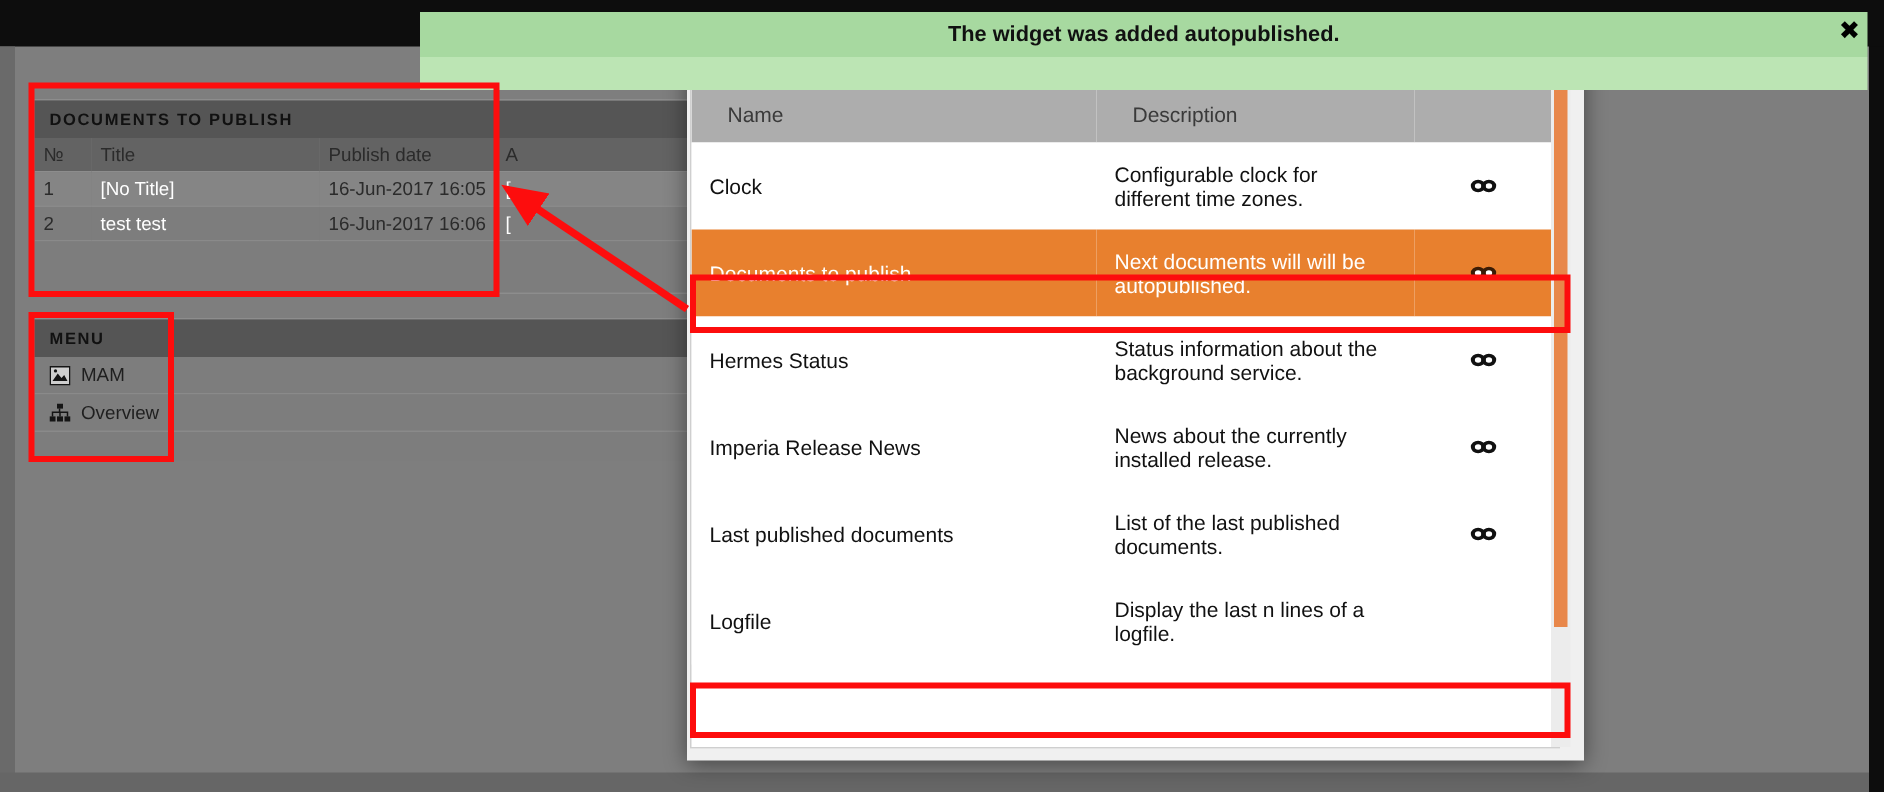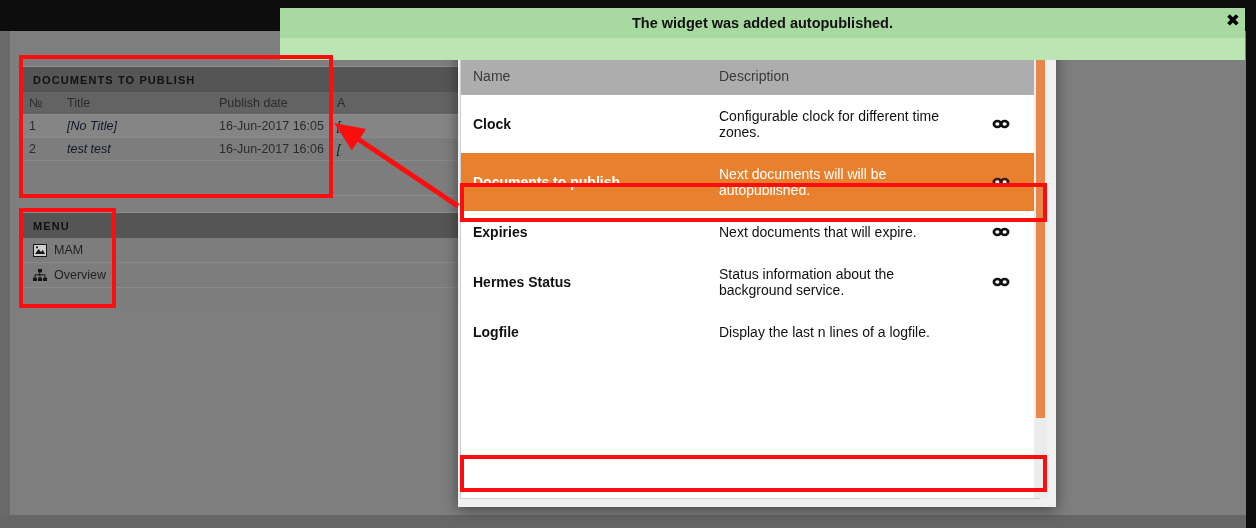--- a/index.html
+++ b/index.html
@@ -24,21 +24,21 @@
   .w-table{width:100%;border-collapse:collapse;font-size:12.5px;color:#2b2b2b;}
   .w-table th{
     background:#636363;color:#2b2b2b;font-weight:normal;text-align:left;
     padding:4px 6px;font-size:12.5px;border-bottom:1px solid #8d8d8d;
   }
   .w-table td{padding:4px 6px;font-size:12.5px;border-bottom:1px solid #8a8a8a;}
   .w-table tr.r1 td{background:#858585;}
   .w-table tr.r2 td{background:#7d7d7d;}
   .w-col-n{width:26px;color:#2b2b2b;}
   .w-col-title{width:140px;}
-  .doc-link{color:#0f172a;text-decoration:none;font-style:italic;}
+  .doc-link{color:#ffffff;text-decoration:none;}
   .w-foot{height:19px;background:#7d7d7d;}
 
   .menu-list{list-style:none;margin:0;padding:0;}
   .menu-list li{
     display:flex;align-items:center;gap:7px;
     padding:5px 10px;font-size:12.5px;color:#1f1f1f;
     border-bottom:1px solid #8a8a8a;background:#7d7d7d;
   }
   .mini-icon{width:14px;height:13px;display:inline-block;flex:0 0 auto;}
 
@@ -58,27 +58,27 @@
   #dialog-title .ttl{flex:1;}
   .titlebtn{width:22px;height:22px;display:flex;align-items:center;justify-content:center;
     color:#b5b5b5;font-size:15px;cursor:pointer;}
   #dialog-body{
     position:absolute;left:2px;top:34px;width:580px;height:443px;
     background:#fff;border:1px solid #cfcfcf;box-sizing:border-box;overflow:hidden;
   }
   table.wlist{width:100%;border-collapse:collapse;table-layout:fixed;}
   table.wlist th{
     background:#adadad;color:#3a3a3a;font-weight:normal;text-align:left;
-    font-size:14px;padding:11px 12px;
+    font-size:14px;padding:11px 24px;
   }
   table.wlist th.c-name{width:222px;}
   table.wlist th.c-desc{width:auto;}
   table.wlist th.c-act{width:48px;}
   table.wlist td{
-    font-size:14px;font-weight:bold;color:#111;padding:13px 12px;
+    font-size:14px;font-weight:normal;color:#111;padding:13px 12px;
     vertical-align:middle;background:#fff;
   }
   table.wlist td.c-desc{font-weight:normal;}
   table.wlist td.c-act{text-align:center;padding-right:16px;}
   tr.selected td{background:#e8802e;color:#fff;}
   tr.selected td.c-act{color:#3a1c06;}
 
   .link-icon{display:inline-block;width:18px;height:10px;}
 
   
@@ -232,33 +232,44 @@
             <td class="c-desc">Next documents will will be autopublished.</td>
             <td class="c-act"><span class="link-icon"><svg viewBox="0 0 20 11" width="18" height="10">
                   <ellipse cx="6" cy="5.5" rx="5.4" ry="4.6" fill="currentColor"></ellipse>
                   <ellipse cx="14" cy="5.5" rx="5.4" ry="4.6" fill="currentColor"></ellipse>
                   <ellipse cx="6" cy="5.5" rx="2.4" ry="2" fill="#fff"></ellipse>
                   <ellipse cx="14" cy="5.5" rx="2.4" ry="2" fill="#fff"></ellipse>
                   <rect x="8.4" y="3.6" width="3.2" height="3.8" fill="currentColor"></rect>
                 </svg></span></td>
           </tr>
           <tr>
-            <td class="c-name">Expiries</td>
-            <td class="c-desc">Next documents that will expire.</td>
-            <td class="c-act"><span class="link-icon"><svg viewBox="0 0 20 11" width="18" height="10">
-                  <ellipse cx="6" cy="5.5" rx="5.4" ry="4.6" fill="currentColor"></ellipse>
-                  <ellipse cx="14" cy="5.5" rx="5.4" ry="4.6" fill="currentColor"></ellipse>
-                  <ellipse cx="6" cy="5.5" rx="2.4" ry="2" fill="#fff"></ellipse>
-                  <ellipse cx="14" cy="5.5" rx="2.4" ry="2" fill="#fff"></ellipse>
-                  <rect x="8.4" y="3.6" width="3.2" height="3.8" fill="currentColor"></rect>
-                </svg></span></td>
-          </tr>
-          <tr>
             <td class="c-name">Hermes Status</td>
             <td class="c-desc">Status information about the background service.</td>
+            <td class="c-act"><span class="link-icon"><svg viewBox="0 0 20 11" width="18" height="10">
+                  <ellipse cx="6" cy="5.5" rx="5.4" ry="4.6" fill="currentColor"></ellipse>
+                  <ellipse cx="14" cy="5.5" rx="5.4" ry="4.6" fill="currentColor"></ellipse>
+                  <ellipse cx="6" cy="5.5" rx="2.4" ry="2" fill="#fff"></ellipse>
+                  <ellipse cx="14" cy="5.5" rx="2.4" ry="2" fill="#fff"></ellipse>
+                  <rect x="8.4" y="3.6" width="3.2" height="3.8" fill="currentColor"></rect>
+                </svg></span></td>
+          </tr>
+          <tr>
+            <td class="c-name">Imperia Release News</td>
+            <td class="c-desc">News about the currently installed release.</td>
+            <td class="c-act"><span class="link-icon"><svg viewBox="0 0 20 11" width="18" height="10">
+                  <ellipse cx="6" cy="5.5" rx="5.4" ry="4.6" fill="currentColor"></ellipse>
+                  <ellipse cx="14" cy="5.5" rx="5.4" ry="4.6" fill="currentColor"></ellipse>
+                  <ellipse cx="6" cy="5.5" rx="2.4" ry="2" fill="#fff"></ellipse>
+                  <ellipse cx="14" cy="5.5" rx="2.4" ry="2" fill="#fff"></ellipse>
+                  <rect x="8.4" y="3.6" width="3.2" height="3.8" fill="currentColor"></rect>
+                </svg></span></td>
+          </tr>
+          <tr>
+            <td class="c-name">Last published documents</td>
+            <td class="c-desc">List of the last published documents.</td>
             <td class="c-act"><span class="link-icon"><svg viewBox="0 0 20 11" width="18" height="10">
                   <ellipse cx="6" cy="5.5" rx="5.4" ry="4.6" fill="currentColor"></ellipse>
                   <ellipse cx="14" cy="5.5" rx="5.4" ry="4.6" fill="currentColor"></ellipse>
                   <ellipse cx="6" cy="5.5" rx="2.4" ry="2" fill="#fff"></ellipse>
                   <ellipse cx="14" cy="5.5" rx="2.4" ry="2" fill="#fff"></ellipse>
                   <rect x="8.4" y="3.6" width="3.2" height="3.8" fill="currentColor"></rect>
                 </svg></span></td>
           </tr>
           <tr>
             <td class="c-name">Logfile</td>

